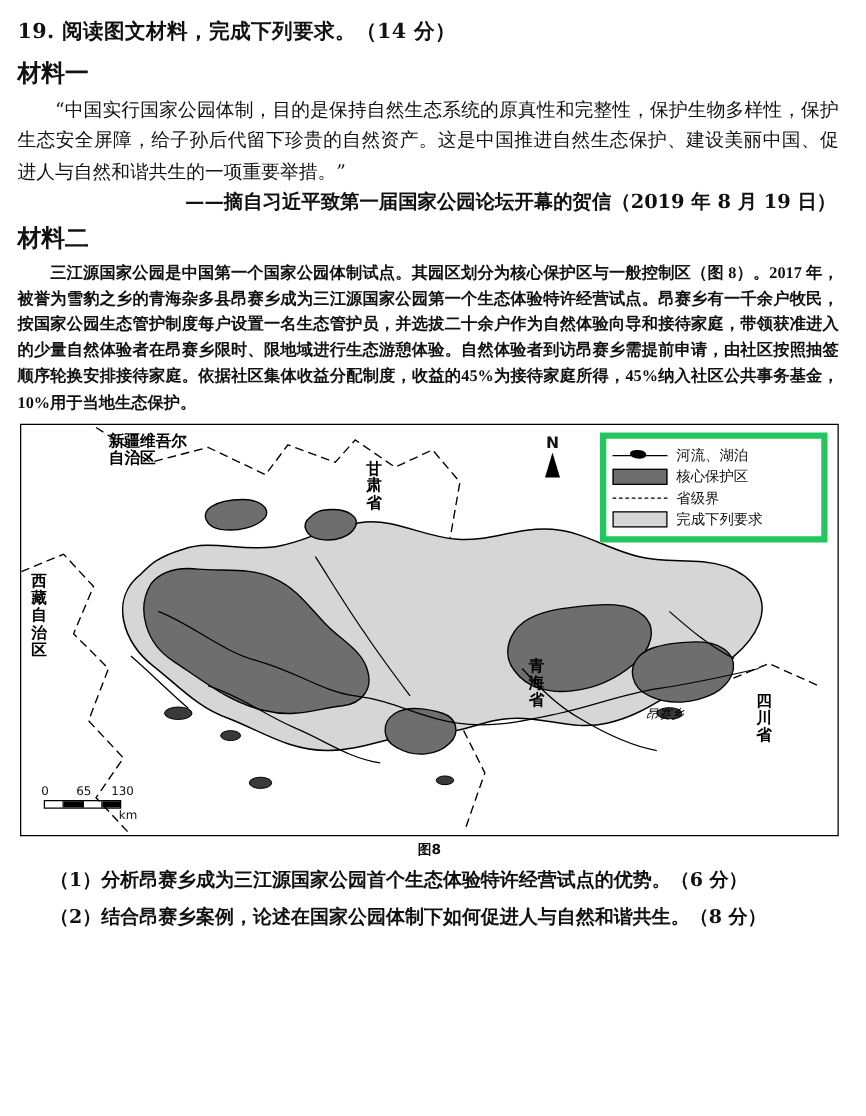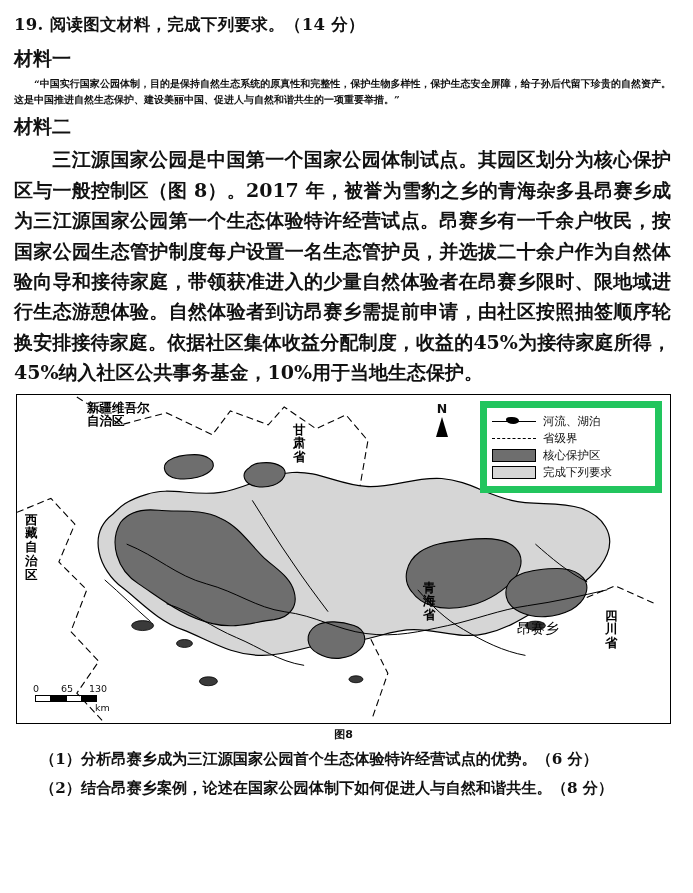--- a/index.html
+++ b/index.html
@@ -27,45 +27,46 @@
     letter-spacing: 0.3px;
     margin: 4px 0 10px 0;
     white-space: nowrap;
   }
   .mat-label {
     font-size: 19px;
     font-weight: bold;
     margin: 6px 0 4px 0;
   }
   .quote-block {
-    font-size: 10px;
-    font-weight: bold;
+    font-size: 15px;
+    font-weight: normal;
     line-height: 1.62;
     text-align: justify;
     text-justify: inter-ideograph;
     margin: 0 0 2px 0;
   }
   .quote-block .indent {
     display: inline-block;
     width: 2em;
   }
   .source-line {
     font-size: 15.5px;
     font-weight: bold;
     text-align: right;
     margin: 2px 0 6px 0;
     padding-right: 2px;
   }
   .body-block {
-    font-size: 19px;
+    font-size: 13px;
     font-weight: bold;
     line-height: 1.60;
     text-align: justify;
     text-justify: inter-ideograph;
     margin: 0 0 6px 0;
+    font-family: Liberation Serif, serif;
   }
   .body-block .indent {
     display: inline-block;
     width: 2em;
   }
   
   .figure-wrap {
     margin: 4px 0 0 0;
   }
   .map-frame {
@@ -86,21 +87,21 @@
     display: block;
     width: 100%;
     height: 100%;
   }
   .legend {
     position: absolute;
     top: 6px;
     right: 8px;
     width: 182px;
     background: #ffffff;
-    border: 7px solid #22c55e;
+    border: 5px solid #22c55e;
     padding: 4px 5px;
     box-sizing: border-box;
     font-family: "DejaVu Sans", "Liberation Sans", sans-serif;
   }
   .legend-row {
     display: flex;
     align-items: center;
     gap: 7px;
     margin: 2px 0;
   }
@@ -203,22 +204,23 @@
     position: absolute;
     font-family: "DejaVu Sans", "Liberation Sans", sans-serif;
     font-size: 12.5px;
     font-weight: bold;
     color: #000;
     line-height: 1.1;
     white-space: pre-line;
     text-align: left;
   }
   .map-label.small {
-    font-size: 14px;
+    font-size: 10px;
     font-weight: normal;
+    font-style: italic;
   }
   .fig-caption {
     width: 655px;
     text-align: center;
     font-size: 11px;
     font-weight: bold;
     margin: 3px 0 6px 0;
     font-family: "DejaVu Sans", "Liberation Sans", sans-serif;
     margin-left: 2px;
   }
@@ -235,20 +237,21 @@
 <body>
 
 <div class="page">
 
   <div class="q-head">19. 阅读图文材料，完成下列要求。（14 分）</div>
 
   <div class="mat-label">材料一</div>
 
   <div class="quote-block"><span class="indent"></span><span>“中国实行国家公园体制，目的是保持自然生态系统的原真性和完整性，保护生物多样性，保护生态安全屏障，给子孙后代留下珍贵的自然资产。这是中国推进自然生态保护、建设美丽中国、促进人与自然和谐共生的一项重要举措。”</span></div>
 
+  <div class="source-line">——摘自习近平致第一届国家公园论坛开幕的贺信（2019 年 8 月 19 日）</div>
 
   <div class="mat-label">材料二</div>
 
   <div class="body-block"><span class="indent"></span><span>三江源国家公园是中国第一个国家公园体制试点。其园区划分为核心保护区与一般控制区（图 8）。2017 年，被誉为雪豹之乡的青海杂多县昂赛乡成为三江源国家公园第一个生态体验特许经营试点。昂赛乡有一千余户牧民，按国家公园生态管护制度每户设置一名生态管护员，并选拔二十余户作为自然体验向导和接待家庭，带领获准进入的少量自然体验者在昂赛乡限时、限地域进行生态游憩体验。自然体验者到访昂赛乡需提前申请，由社区按照抽签顺序轮换安排接待家庭。依据社区集体收益分配制度，收益的45%为接待家庭所得，45%纳入社区公共事务基金，10%用于当地生态保护。</span></div>
 
   <div class="figure-wrap">
     <div class="map-frame">
 
       <div class="map-canvas">
         <svg viewBox="0 0 655 330" preserveAspectRatio="none">
@@ -306,26 +309,26 @@
         <div class="n">N</div>
         <div class="arrow"></div>
       </div>
 
       <div class="legend">
         <div class="legend-row">
           <span class="legend-key line"></span>
           <span class="legend-label">河流、湖泊</span>
         </div>
         <div class="legend-row">
+          <span class="legend-key" style="background:#6e6e6e"></span>
+          <span class="legend-label">核心保护区</span>
+        </div>
+        <div class="legend-row">
           <span class="legend-key dash"></span>
           <span class="legend-label">省级界</span>
-        </div>
-        <div class="legend-row">
-          <span class="legend-key" style="background:#6e6e6e"></span>
-          <span class="legend-label">核心保护区</span>
         </div>
         <div class="legend-row">
           <span class="legend-key" style="background:#d6d6d6"></span>
           <span class="legend-label">完成下列要求</span>
         </div>
       </div>
 
       <div class="map-label" style="left:70px; top:6px;">新疆维吾尔
 自治区</div>
       <div class="map-label" style="left:276px; top:28px;">甘

